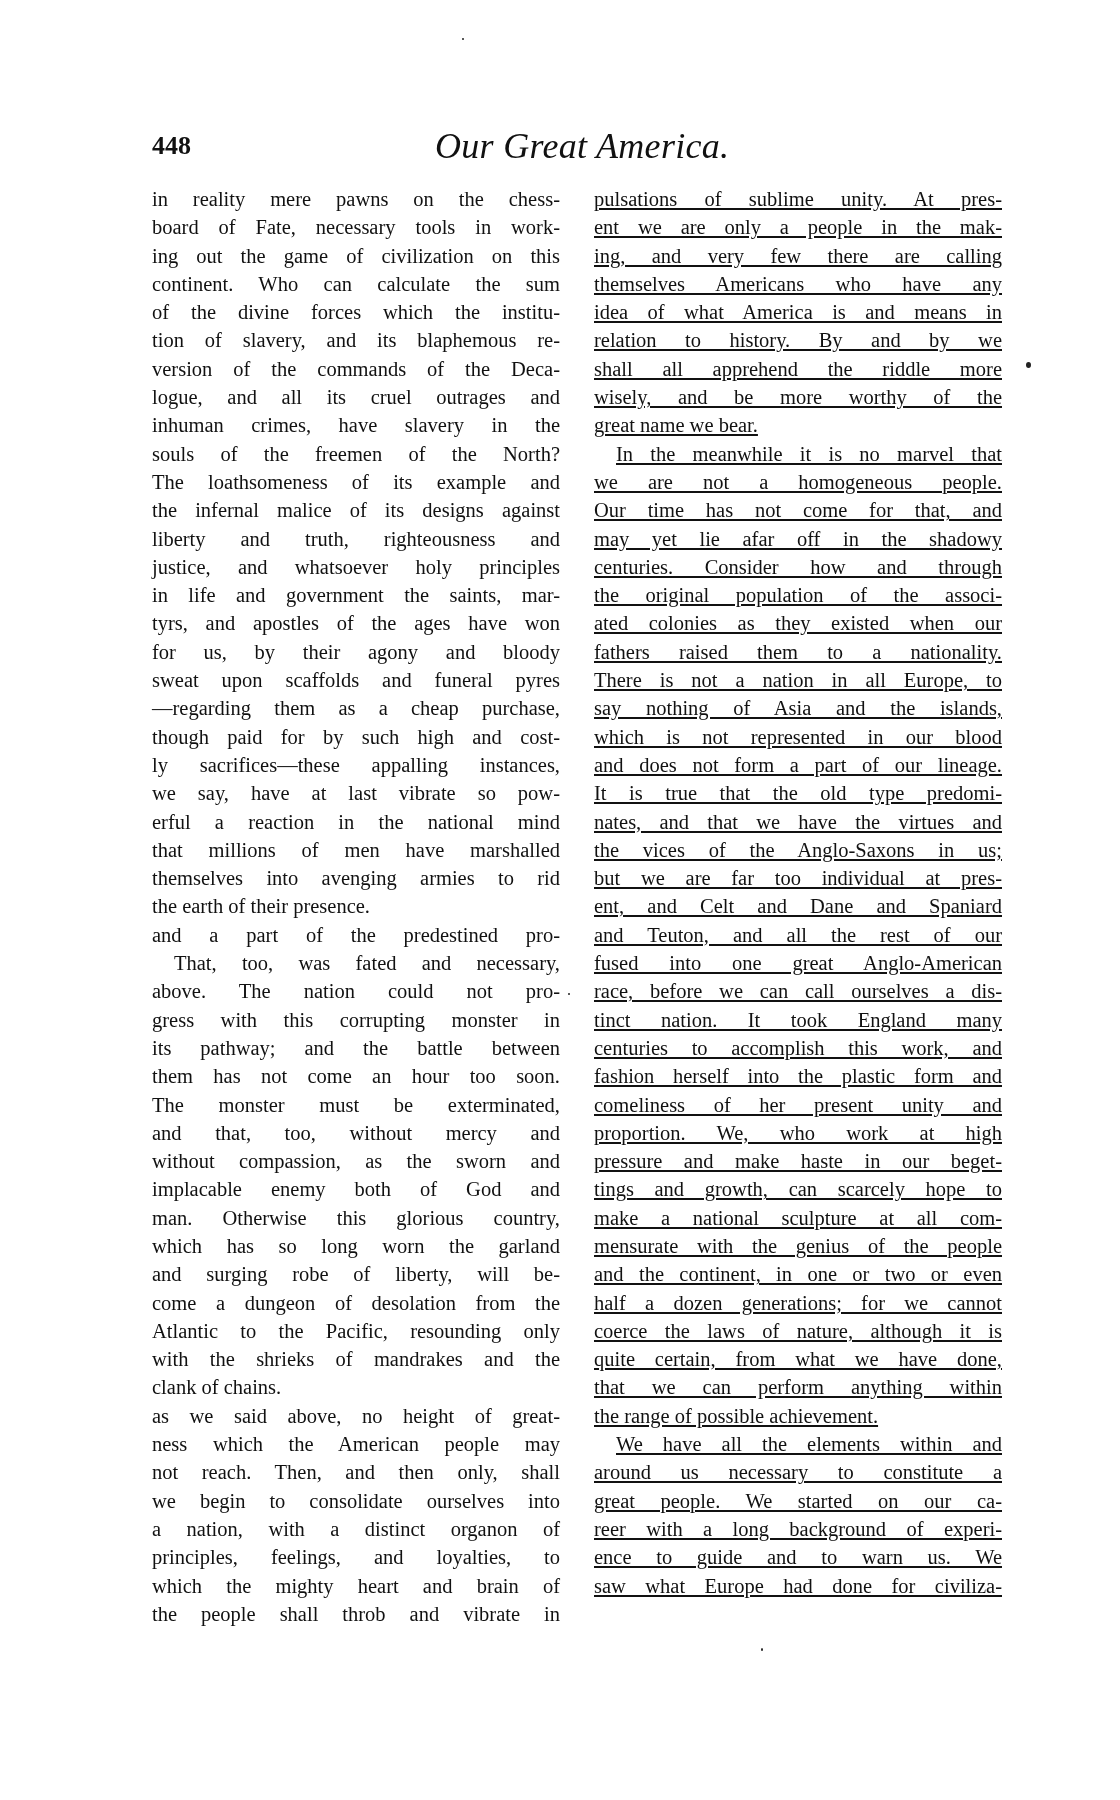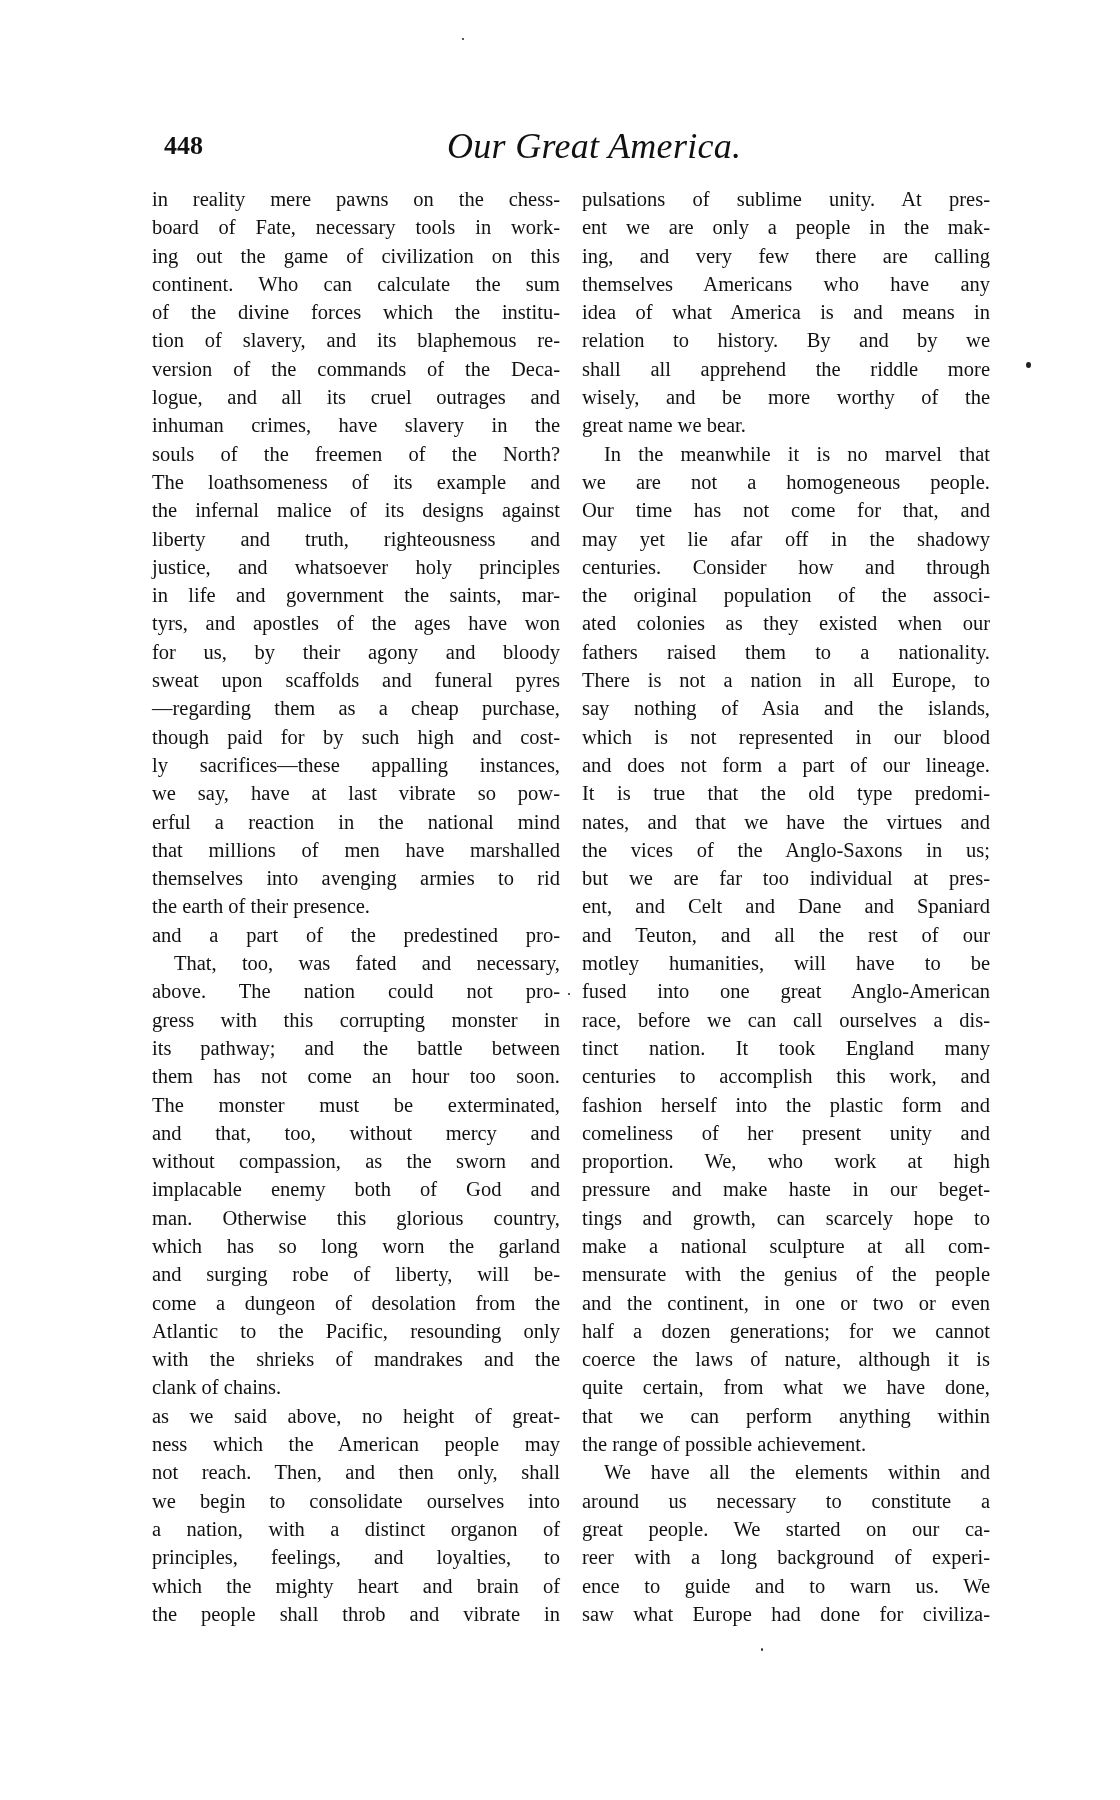--- a/index.html
+++ b/index.html
@@ -22,21 +22,21 @@
       background: #ffffff;
     }
     .scan-speck {
       position: absolute;
       background: #222;
       border-radius: 50%;
     }
     .running-head {
       position: absolute;
       top: 128px;
-      left: 164px;
+      left: 152px;
       width: 840px;
       height: 36px;
     }
     .page-number {
       position: absolute;
       left: 0;
       top: 0;
       font-family: "Liberation Serif", "DejaVu Serif", serif;
       font-weight: bold;
       font-size: 26px;
@@ -51,21 +51,21 @@
       font-size: 36px;
       line-height: 36px;
       letter-spacing: 0.3px;
     }
     .column {
       position: absolute;
       top: 185px;
       width: 408px;
     }
     .column.left { left: 152px; }
-    .column.right { left: 582px; }
+    .column.right { left: 594px; text-decoration: underline; }
     .line {
       display: block;
       height: 28.3px;
       line-height: 28.3px;
       font-family: "Liberation Serif", "DejaVu Serif", serif;
       font-size: 20.5px;
       white-space: nowrap;
       text-align: justify;
       text-align-last: justify;
       overflow: visible;
@@ -163,21 +163,20 @@
     <span class="line">There is not a nation in all Europe, to</span>
     <span class="line">say nothing of Asia and the islands,</span>
     <span class="line">which is not represented in our blood</span>
     <span class="line">and does not form a part of our lineage.</span>
     <span class="line">It is true that the old type predomi-</span>
     <span class="line">nates, and that we have the virtues and</span>
     <span class="line">the vices of the Anglo-Saxons in us;</span>
     <span class="line">but we are far too individual at pres-</span>
     <span class="line">ent, and Celt and Dane and Spaniard</span>
     <span class="line">and Teuton, and all the rest of our</span>
-    <span class="line">motley humanities, will have to be</span>
     <span class="line">fused into one great Anglo-American</span>
     <span class="line">race, before we can call ourselves a dis-</span>
     <span class="line">tinct nation.  It took England many</span>
     <span class="line">centuries to accomplish this work, and</span>
     <span class="line">fashion herself into the plastic form and</span>
     <span class="line">comeliness of her present unity and</span>
     <span class="line">proportion.  We, who work at high</span>
     <span class="line">pressure and make haste in our beget-</span>
     <span class="line">tings and growth, can scarcely hope to</span>
     <span class="line">make a national sculpture at all com-</span>

